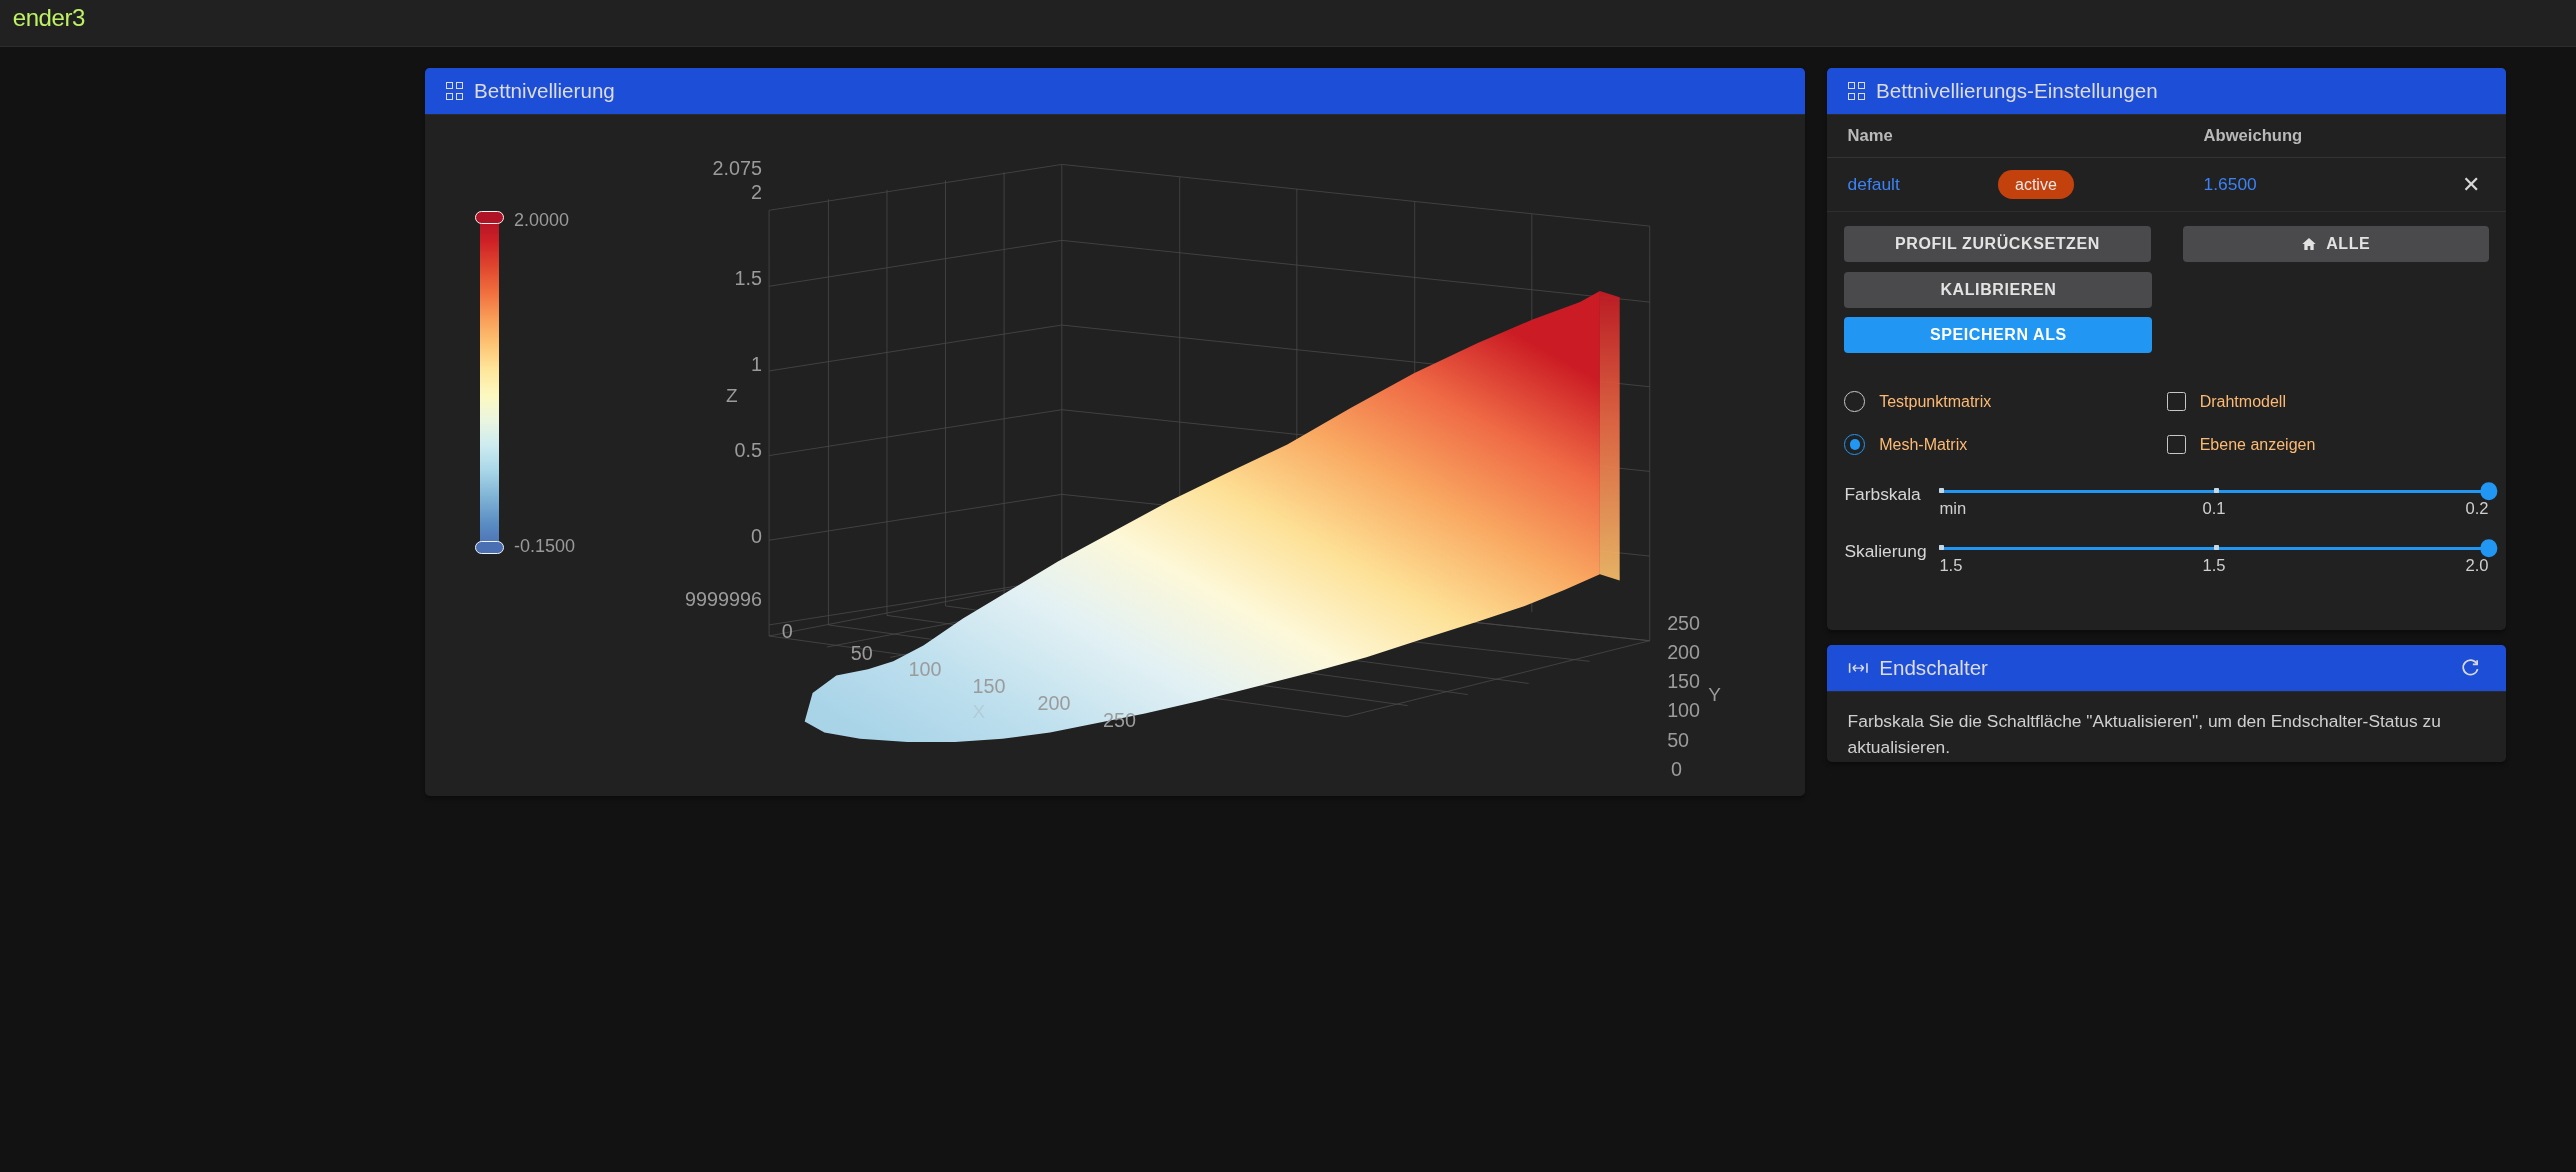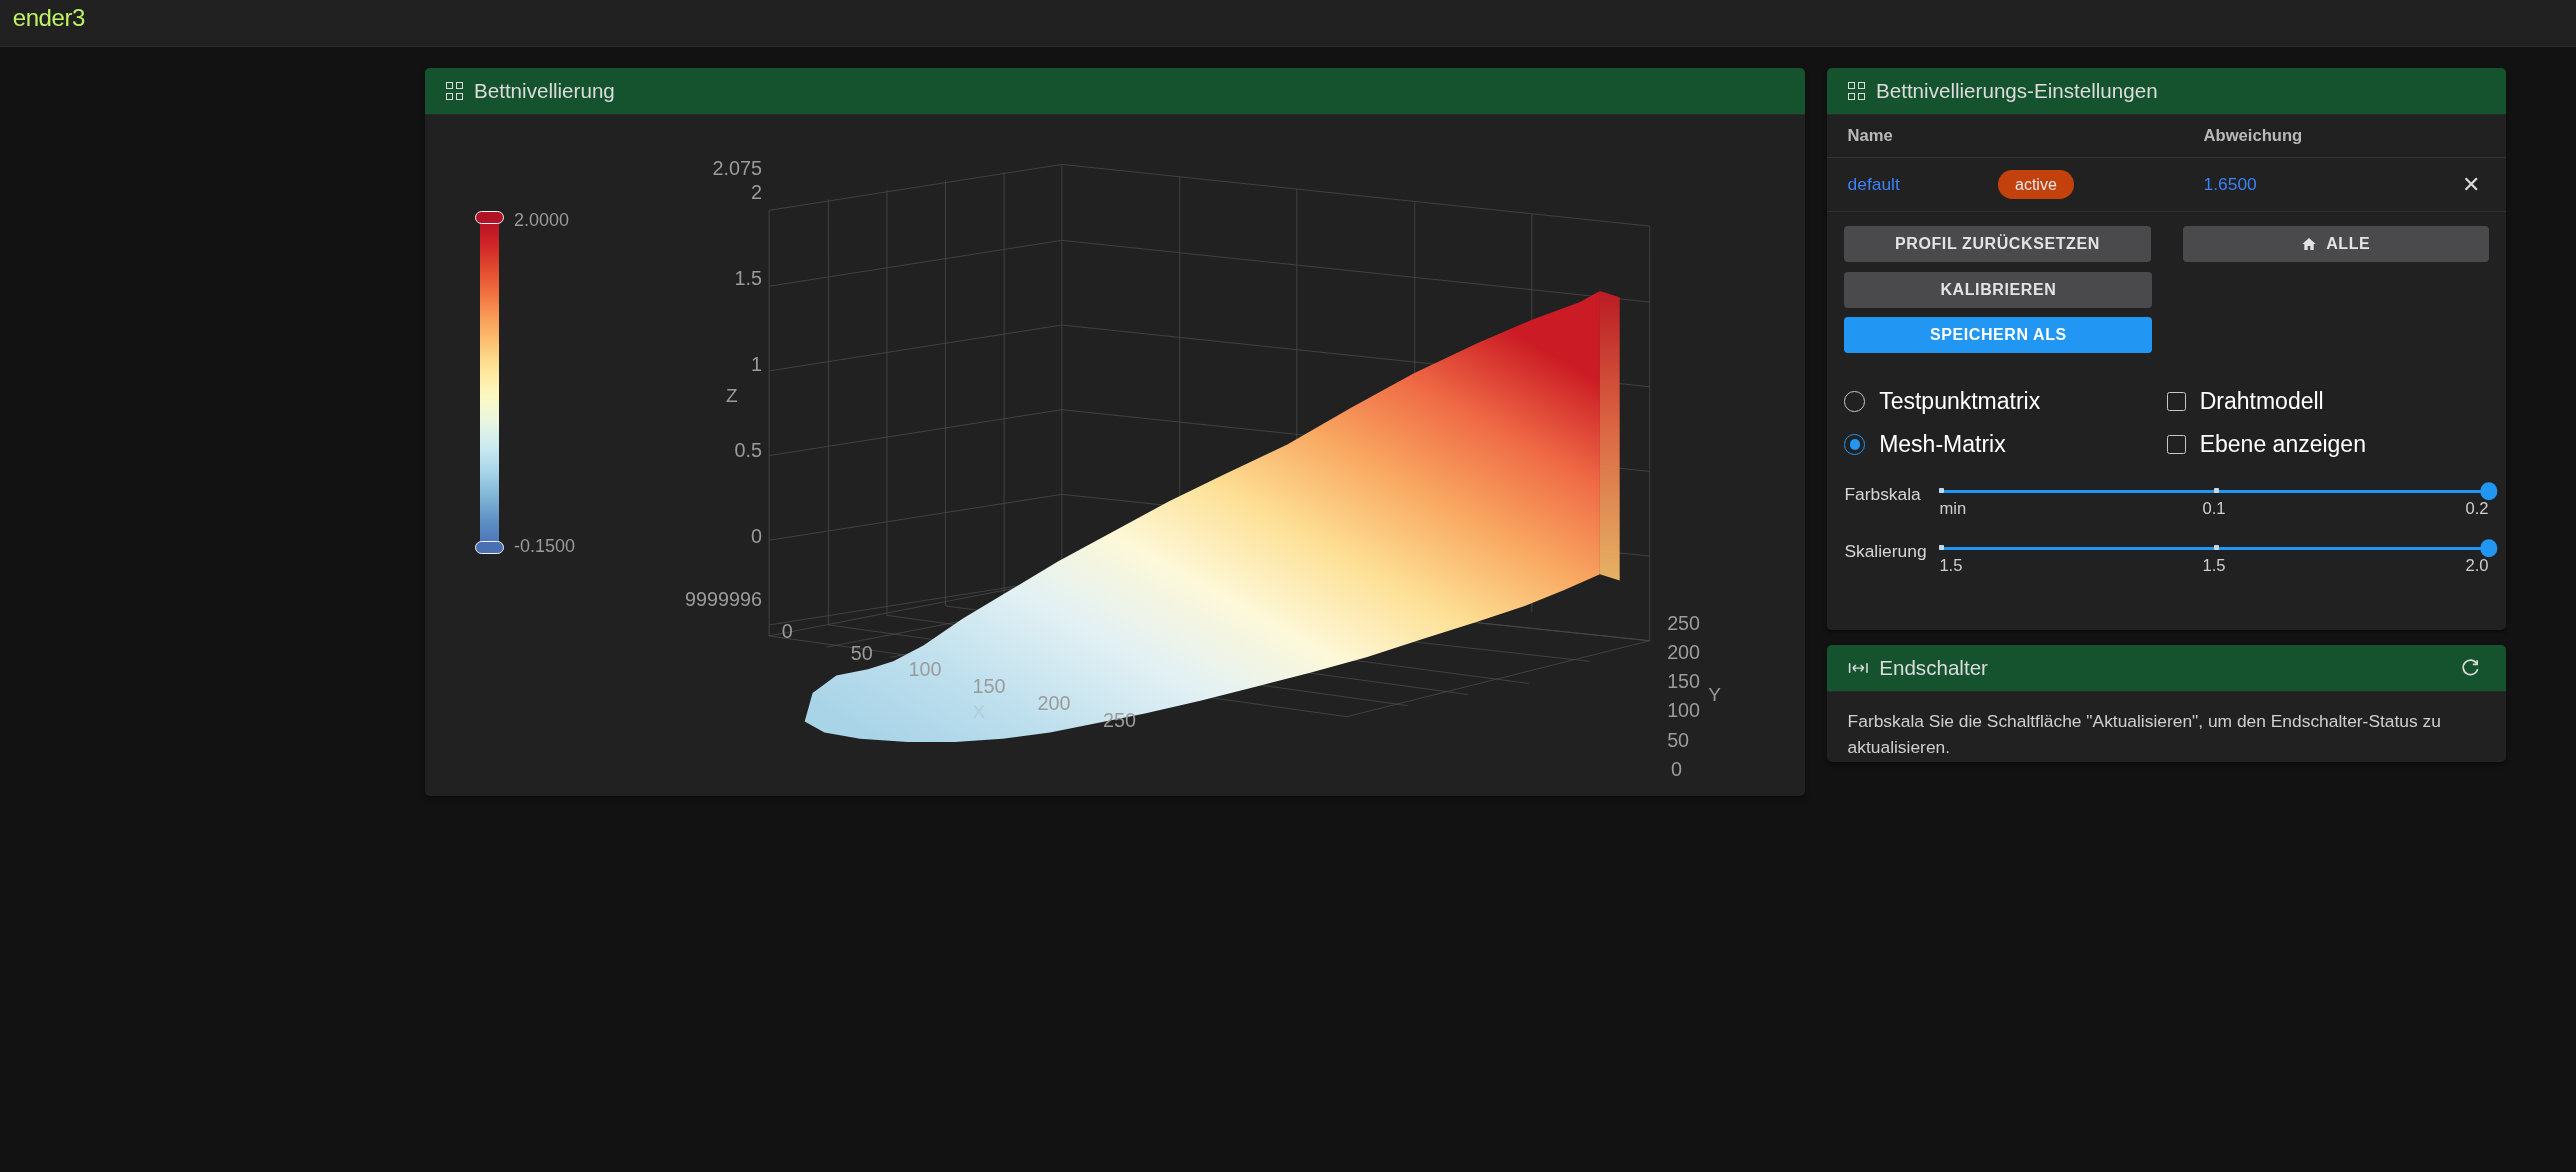--- a/index.html
+++ b/index.html
@@ -24,21 +24,21 @@
 
   
   .panel {
     position: absolute;
     background: #212121;
     border-radius: 4.7px;
     box-shadow: 0 2.4px 4px rgba(0,0,0,.35);
     overflow: hidden;
   }
   .panel-head {
-    height: 47px; background: #14532d;
+    height: 47px; background: #1d4ed8;
     display: flex; align-items: center;
     padding: 0 20.6px;
     border-bottom: 0.8px solid #2a2a2a;
   }
   .panel-title {
     font-size: 20.6px; color: #dcdcdc; font-weight: 400;
   }
   .head-icon { margin-right: 11px; display: flex; align-items: center; }
 
   
@@ -124,21 +124,21 @@
   }
   .btn.wide { width: 308px; }
   .btn.primary { background: #2196f3; color: #fff; }
   .home-ico { margin-right: 9.5px; display: inline-flex; }
 
   .opts {
     display: flex; flex-wrap: wrap; padding: 12.7px 17.4px 3.2px 17.4px;
   }
   .opt {
     width: 50%; height: 43px; display: flex; align-items: center;
-    font-size: 23px; color: #ffffff; cursor: pointer;
+    font-size: 16px; color: #fdba74; cursor: pointer;
   }
   .radio {
     width: 20.6px; height: 20.6px; border-radius: 50%;
     border: 1.6px solid #c7c7c7; margin-right: 14.2px;
     display: inline-flex; align-items: center; justify-content: center;
     flex: none;
   }
   .radio.on { border-color: #2196f3; }
   .radio.on::after {
     content: ""; width: 10.3px; height: 10.3px; border-radius: 50%;

